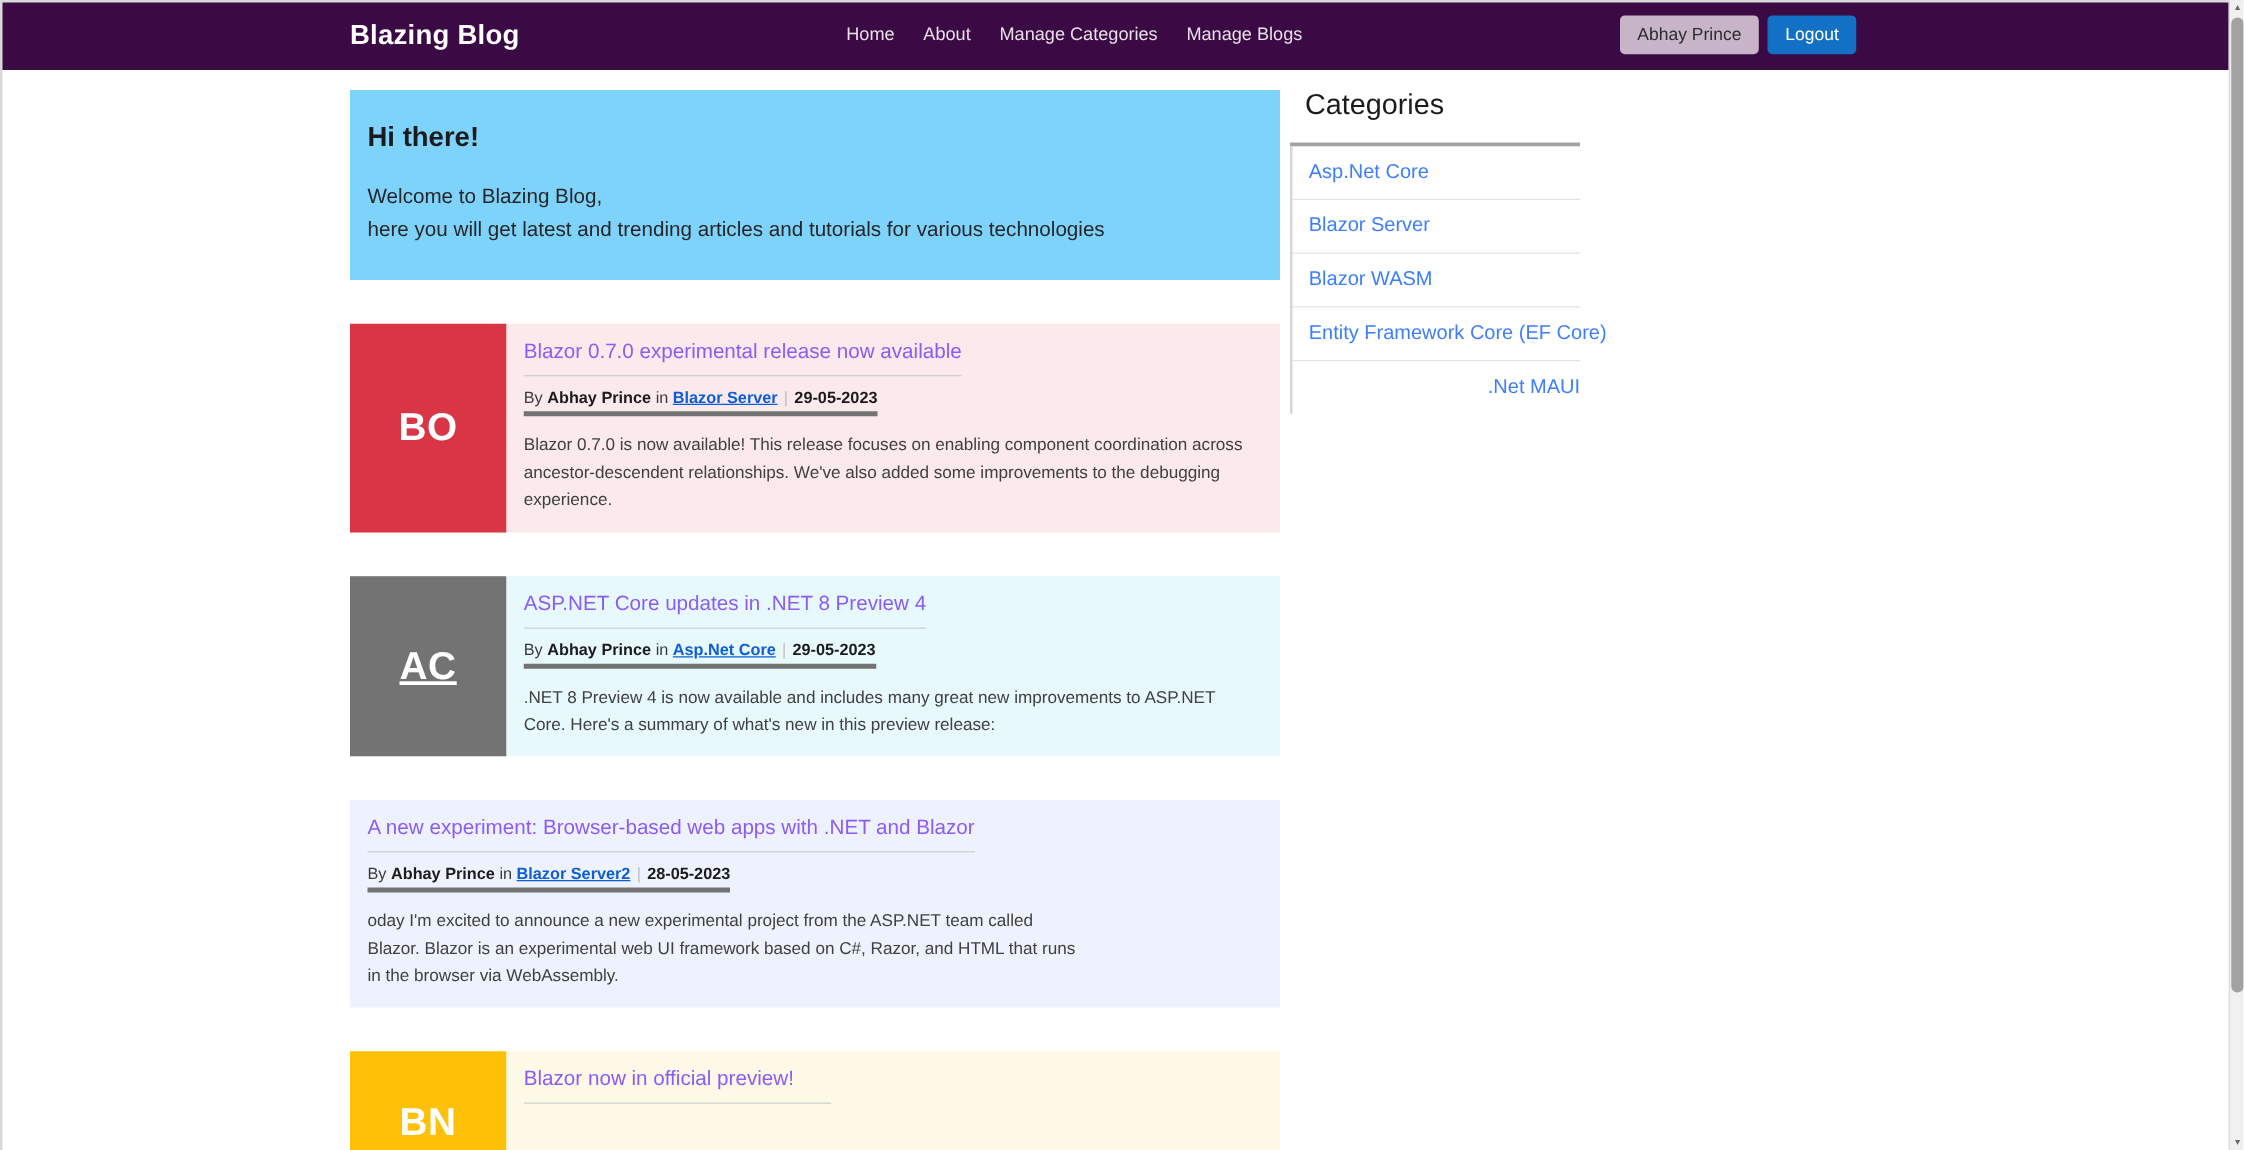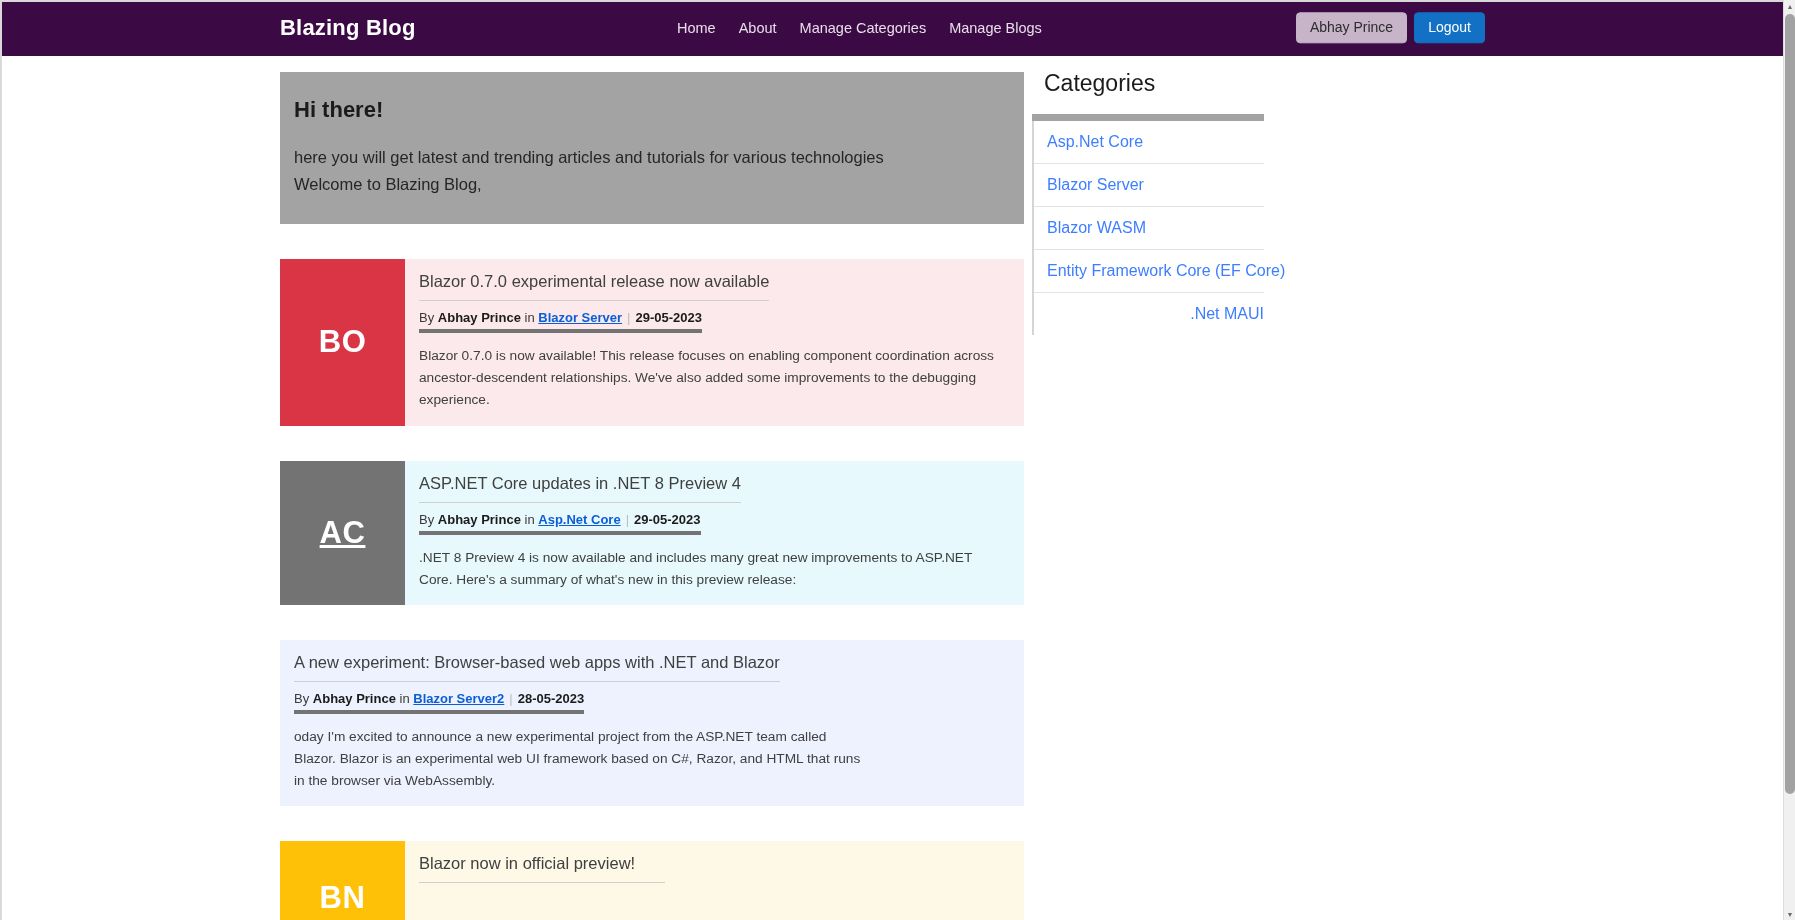--- a/index.html
+++ b/index.html
@@ -106,21 +106,21 @@
 
   
   .main-col {
     position: absolute;
     left: 280px;
     top: 16px;
     width: 744px;
   }
 
   .welcome-box {
-    background: #a3a3a3;
+    background: #7dd3fc;
     padding: 26px 14px 26px 14px;
     margin-bottom: 9px;
   }
   .welcome-title {
     font-size: 22px;
     font-weight: bold;
     color: #1b1b1b;
     margin: 0 0 22px 0;
     line-height: 1.1;
   }
@@ -155,21 +155,21 @@
     font-size: 31px;
     font-weight: bold;
     letter-spacing: 0.5px;
   }
   .post-body {
     flex: 1;
     padding: 13px 16px 14px 14px;
   }
   .post-title {
     font-size: 16.5px;
-    color: #404040;
+    color: #8b5cf6;
     margin: 0;
     padding-bottom: 9px;
     font-weight: normal;
     display: inline-block;
     border-bottom: 1px solid #cfcfcf;
     min-width: 246px;
   }
   .post-meta {
     font-size: 13px;
     color: #3a3a3a;
@@ -202,21 +202,21 @@
     left: 1032px;
     top: 14px;
     width: 232px;
   }
   .side-title {
     font-size: 23px;
     color: #1b1b1b;
     font-weight: normal;
     margin: 0;
     padding: 0 0 17px 12px;
-    border-bottom: 7px solid #a3a3a3;
+    border-bottom: 3px solid #a3a3a3;
   }
   .cat-list {
     list-style: none;
     margin: 0;
     padding: 0;
     border-left: 2px solid #d5d5d5;
   }
   .cat-item {
     padding: 12px 0 12px 13px;
     border-bottom: 1px solid #e2e2e2;
@@ -287,22 +287,22 @@
     </div>
   </div>
 
   <div class="content">
 
     <div class="main-col">
 
       <div class="welcome-box">
         <div class="welcome-title">Hi there!</div>
         <div class="welcome-body">
+          <div>Welcome to Blazing Blog,</div>
           <div>here you will get latest and trending articles and tutorials for various technologies</div>
-          <div>Welcome to Blazing Blog,</div>
         </div>
       </div>
 
 
       <div id="post-list">
           <div class="post-card" style="background: rgb(251, 233, 235);">
             <div class="post-badge" style="background: rgb(217, 53, 69);">BO</div>
             <div class="post-body"><div class="post-title">Blazor 0.7.0 experimental release now available</div><br><div class="post-meta"><span>By</span> <span class="author">Abhay Prince</span> <span>in</span> <a class="cat-link" href="#">Blazor Server</a><span class="sep">|</span><span class="date">29-05-2023</span></div><div class="post-desc">Blazor 0.7.0 is now available! This release focuses on enabling component coordination across ancestor-descendent relationships. We've also added some improvements to the debugging experience.</div></div>
           </div>
           <div class="post-card" style="background: rgb(231, 249, 253);">

